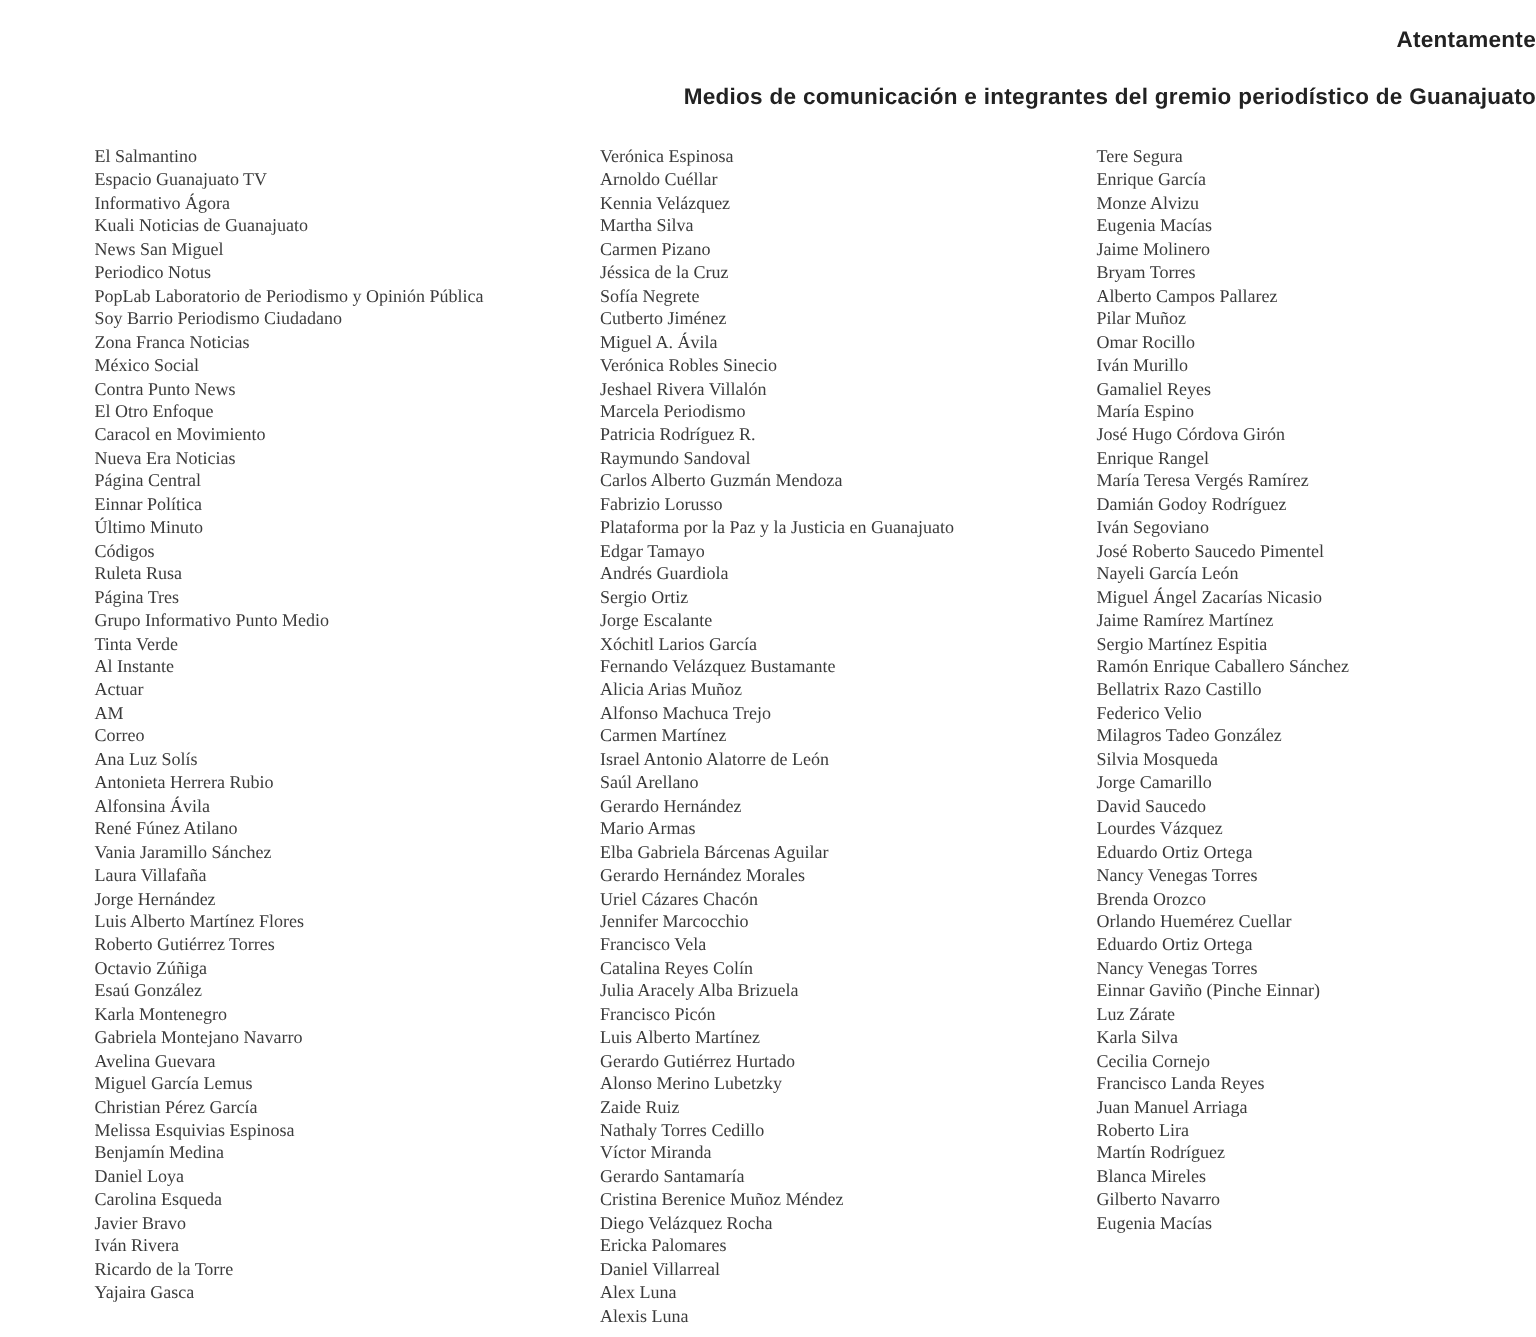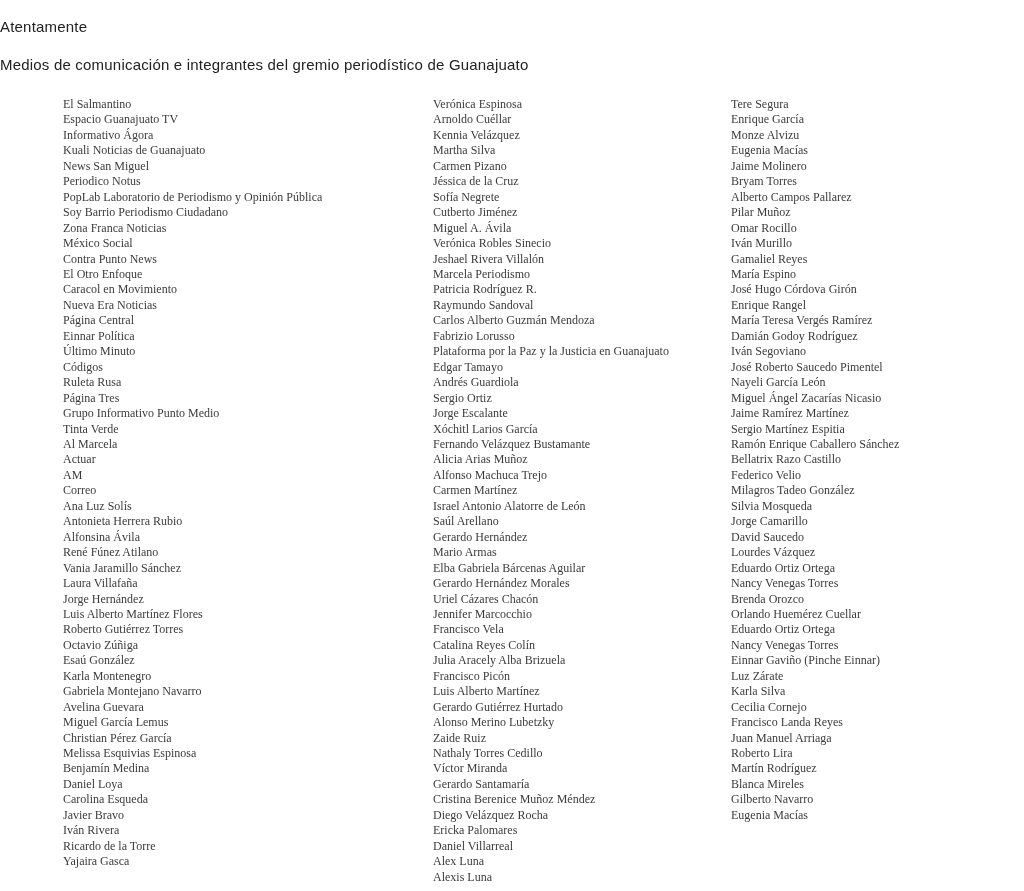--- a/index.html
+++ b/index.html
@@ -12,35 +12,35 @@
     width: 1024px;
     height: 891px;
     background: #ffffff;
     font-family: "Liberation Sans", "DejaVu Sans", sans-serif;
     overflow: hidden;
   }
   .heading {
     position: absolute;
     left: 0;
     width: 100%;
-    text-align: left;
+    text-align: right;
     font-size: 15px;
-    font-weight: 400;
+    font-weight: 700;
     color: #222222;
     letter-spacing: 0.2px;
   }
   .heading.salutation { top: 18px; }
   .heading.main { top: 56px; }
   .name-column {
     position: absolute;
     top: 97px;
     font-family: Liberation Serif, serif;
   }
   .name-column.col-1 { left: 63px; }
-  .name-column.col-2 { left: 400px; margin-left: 33px; }
+  .name-column.col-2 { left: 400px; }
   .name-column.col-3 { left: 731px; }
   .name-line {
     font-size: 12px;
     line-height: 15.45px;
     color: #3b3b3b;
     white-space: nowrap;
   }
 </style>
 </head>
 <body>
@@ -67,21 +67,21 @@
       <div class="name-line">Caracol en Movimiento</div>
       <div class="name-line">Nueva Era Noticias</div>
       <div class="name-line">Página Central</div>
       <div class="name-line">Einnar Política</div>
       <div class="name-line">Último Minuto</div>
       <div class="name-line">Códigos</div>
       <div class="name-line">Ruleta Rusa</div>
       <div class="name-line">Página Tres</div>
       <div class="name-line">Grupo Informativo Punto Medio</div>
       <div class="name-line">Tinta Verde</div>
-      <div class="name-line">Al Marcela</div>
+      <div class="name-line">Al Instante</div>
       <div class="name-line">Actuar</div>
       <div class="name-line">AM</div>
       <div class="name-line">Correo</div>
       <div class="name-line">Ana Luz Solís</div>
       <div class="name-line">Antonieta Herrera Rubio</div>
       <div class="name-line">Alfonsina Ávila</div>
       <div class="name-line">René Fúnez Atilano</div>
       <div class="name-line">Vania Jaramillo Sánchez</div>
       <div class="name-line">Laura Villafaña</div>
       <div class="name-line">Jorge Hernández</div>

